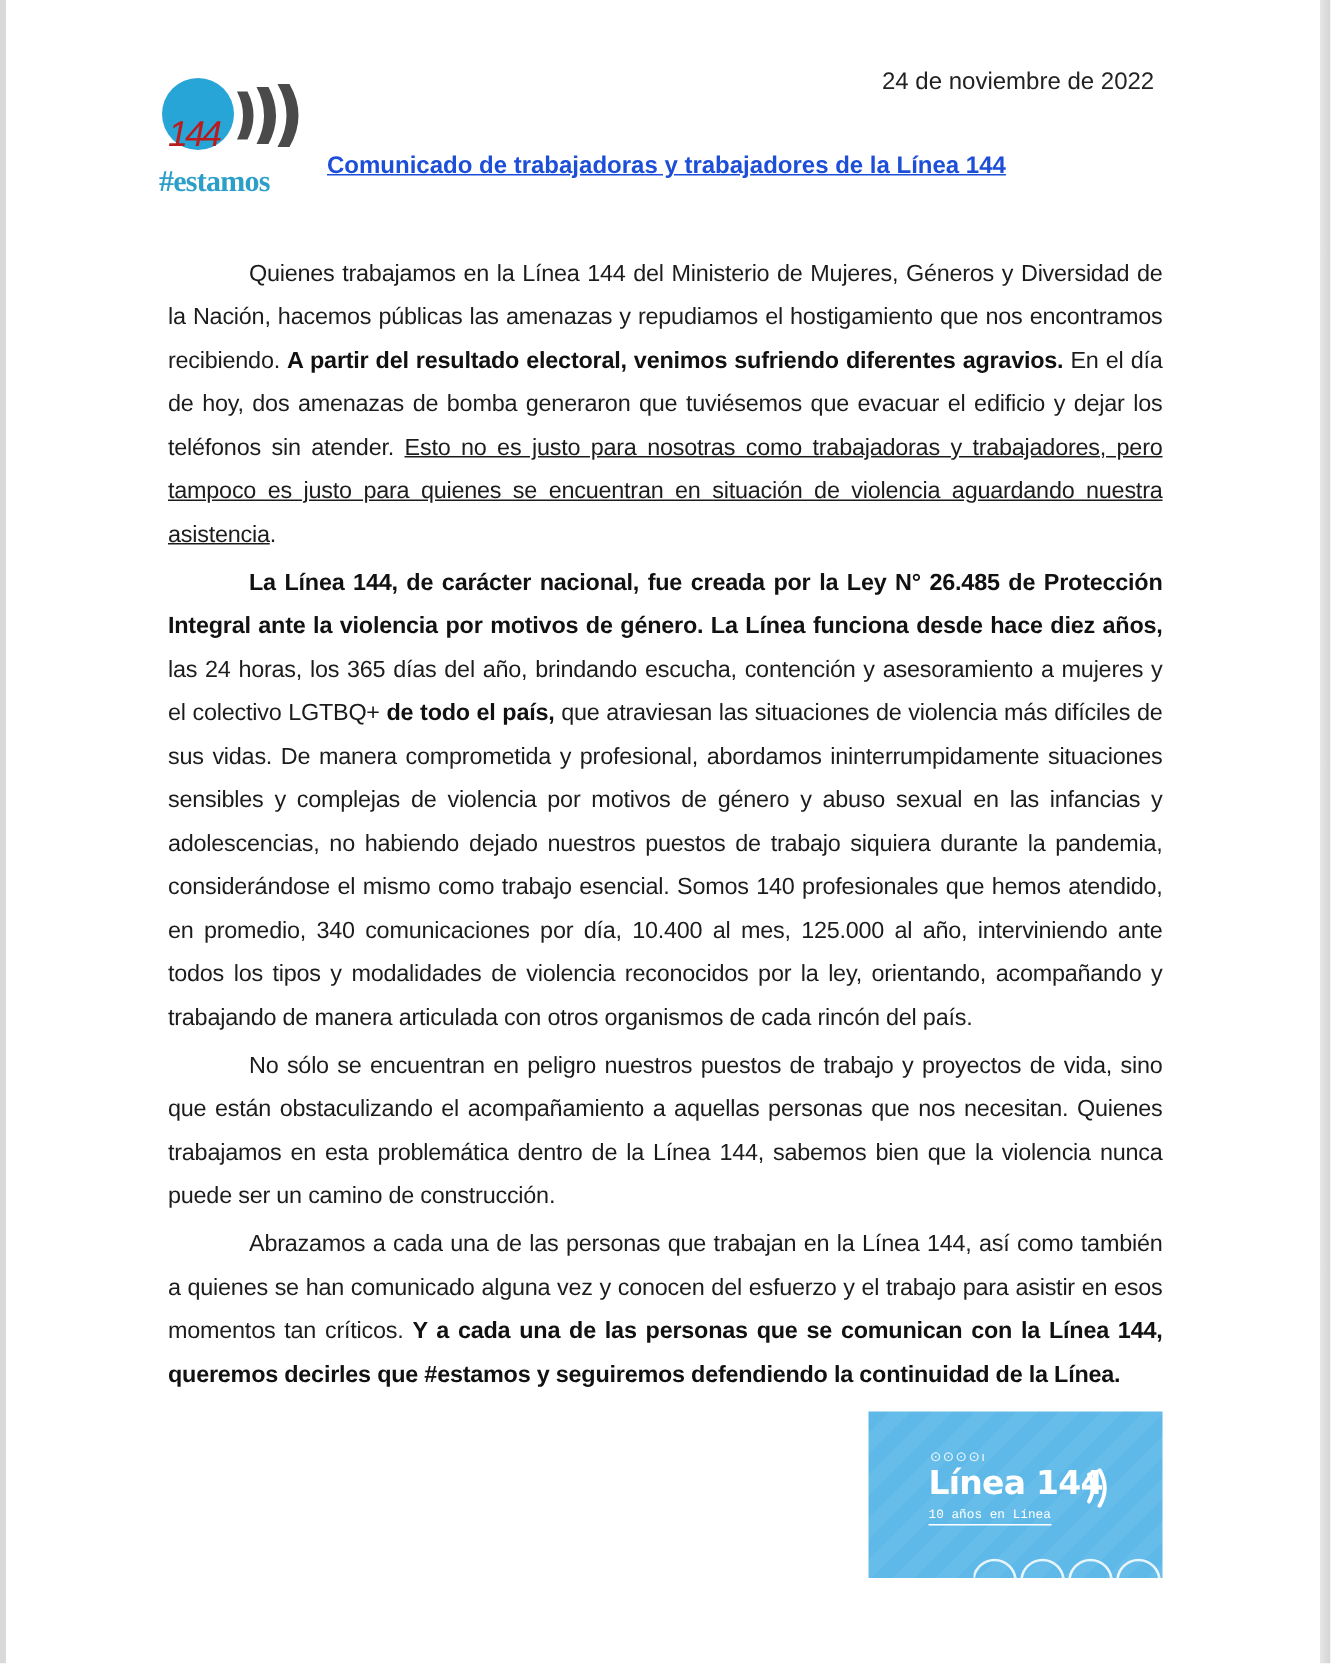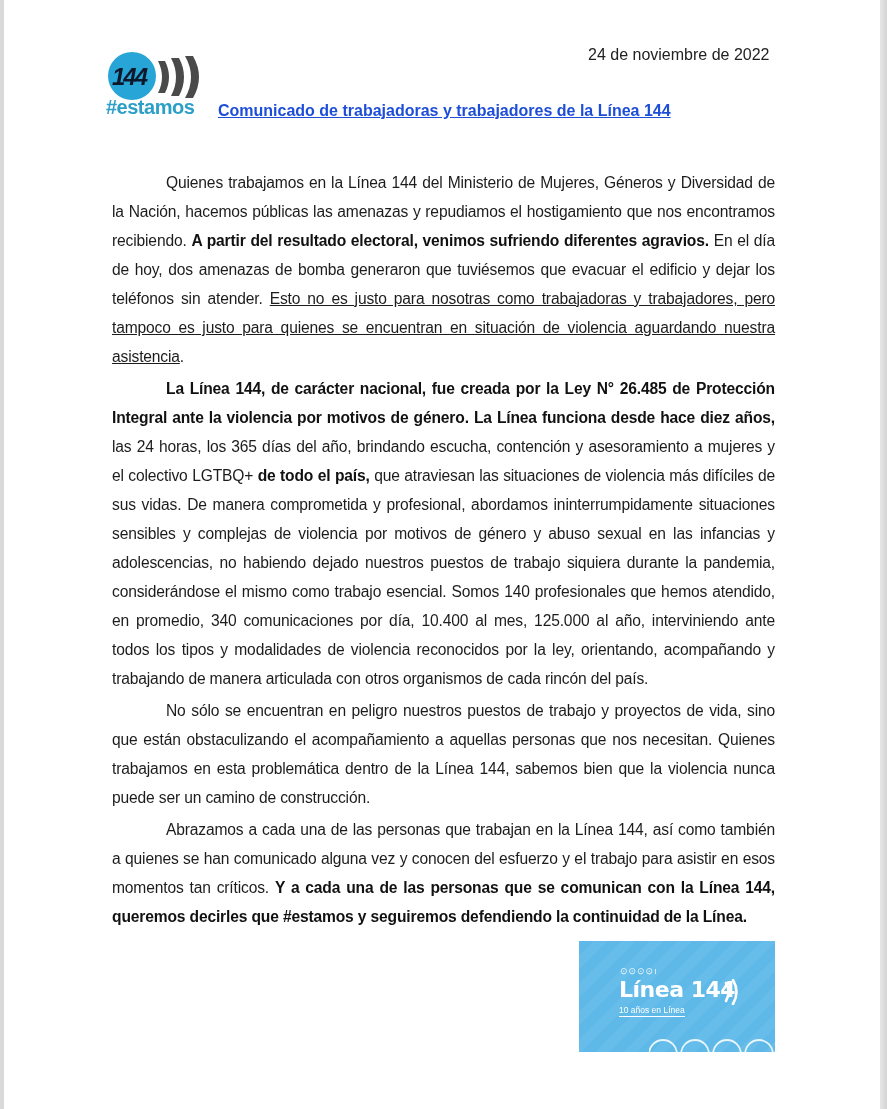--- a/index.html
+++ b/index.html
@@ -12,27 +12,27 @@
   }
   .edge-left { position: absolute; left: 0; top: 0; width: 4px; height: 1109px; background: #d9d9d9; }
   .edge-right { position: absolute; right: 0; top: 0; width: 7px; height: 1109px; background: linear-gradient(90deg, #e6e6e6, #d4d4d4); }
 
   .logo { position: absolute; left: 106px; top: 50px; width: 100px; height: 80px; }
   .logo-circle {
     position: absolute; left: 2px; top: 2px; width: 48px; height: 48px;
     background: #27a5d6; border-radius: 50%;
   }
   .logo-num {
-    position: absolute; left: 6px; top: 13px; color: #0f172a;
-    font-weight: bold; font-size: 24px; letter-spacing: -2px; font-style: italic;
+    position: absolute; left: 6px; top: 26px; color: #b91c1c;
+    font-weight: normal; font-size: 24px; letter-spacing: -2px; font-style: italic;
   }
   .logo-waves { position: absolute; left: 48px; top: 5px; width: 50px; height: 44px; }
   .logo-tag {
-    position: absolute; left: 0; top: 46px; color: #2b9fc8;
-    font-size: 20px; font-family: Liberation Sans, sans-serif; font-weight: bold; letter-spacing: -0.5px;
+    position: absolute; left: 0; top: 60px; color: #2b9fc8;
+    font-size: 20px; font-family: Liberation Serif, serif; font-weight: bold; letter-spacing: -0.5px;
   }
 
   .date {
     position: absolute; left: 588px; top: 46px; font-size: 16px; color: #222;
   }
   .title {
     position: absolute; left: 218px; top: 102px; font-size: 16px; font-weight: bold;
     text-decoration: underline; color: #1d4ed8;
   }
 
@@ -48,21 +48,21 @@
 
   .banner {
     position: absolute; left: 579px; top: 941px; width: 196px; height: 111px;
     background: repeating-linear-gradient(135deg, #5fb9e8 0px, #5fb9e8 10px, #66bdea 10px, #66bdea 20px);
     overflow: hidden;
   }
   .banner-dots { position: absolute; left: 41px; top: 25px; color: #ffffff; font-size: 9px; letter-spacing: 1px; opacity: 0.9; }
   .banner-title { position: absolute; left: 40px; top: 36px; color: #ffffff; font-size: 22px; font-weight: bold; font-family: "DejaVu Sans", sans-serif; letter-spacing: -0.5px; }
   .banner-waves { position: absolute; left: 144px; top: 38px; width: 18px; height: 26px; }
   .banner-sub {
-    position: absolute; left: 40px; top: 64px; color: #ffffff; font-size: 8.5px; font-family: Liberation Sans, sans-serif;
+    position: absolute; left: 40px; top: 64px; color: #ffffff; font-size: 8.5px; font-family: Liberation Mono, monospace;
     border-bottom: 1px solid #ffffff; padding-bottom: 1px; text-align: center;
   }
   .banner-circles { position: absolute; left: 70px; top: 93px; width: 130px; height: 30px; }
 </style>
 </head>
 <body>
 
 <div class="edge-left"></div>
 <div class="edge-right"></div>
 

